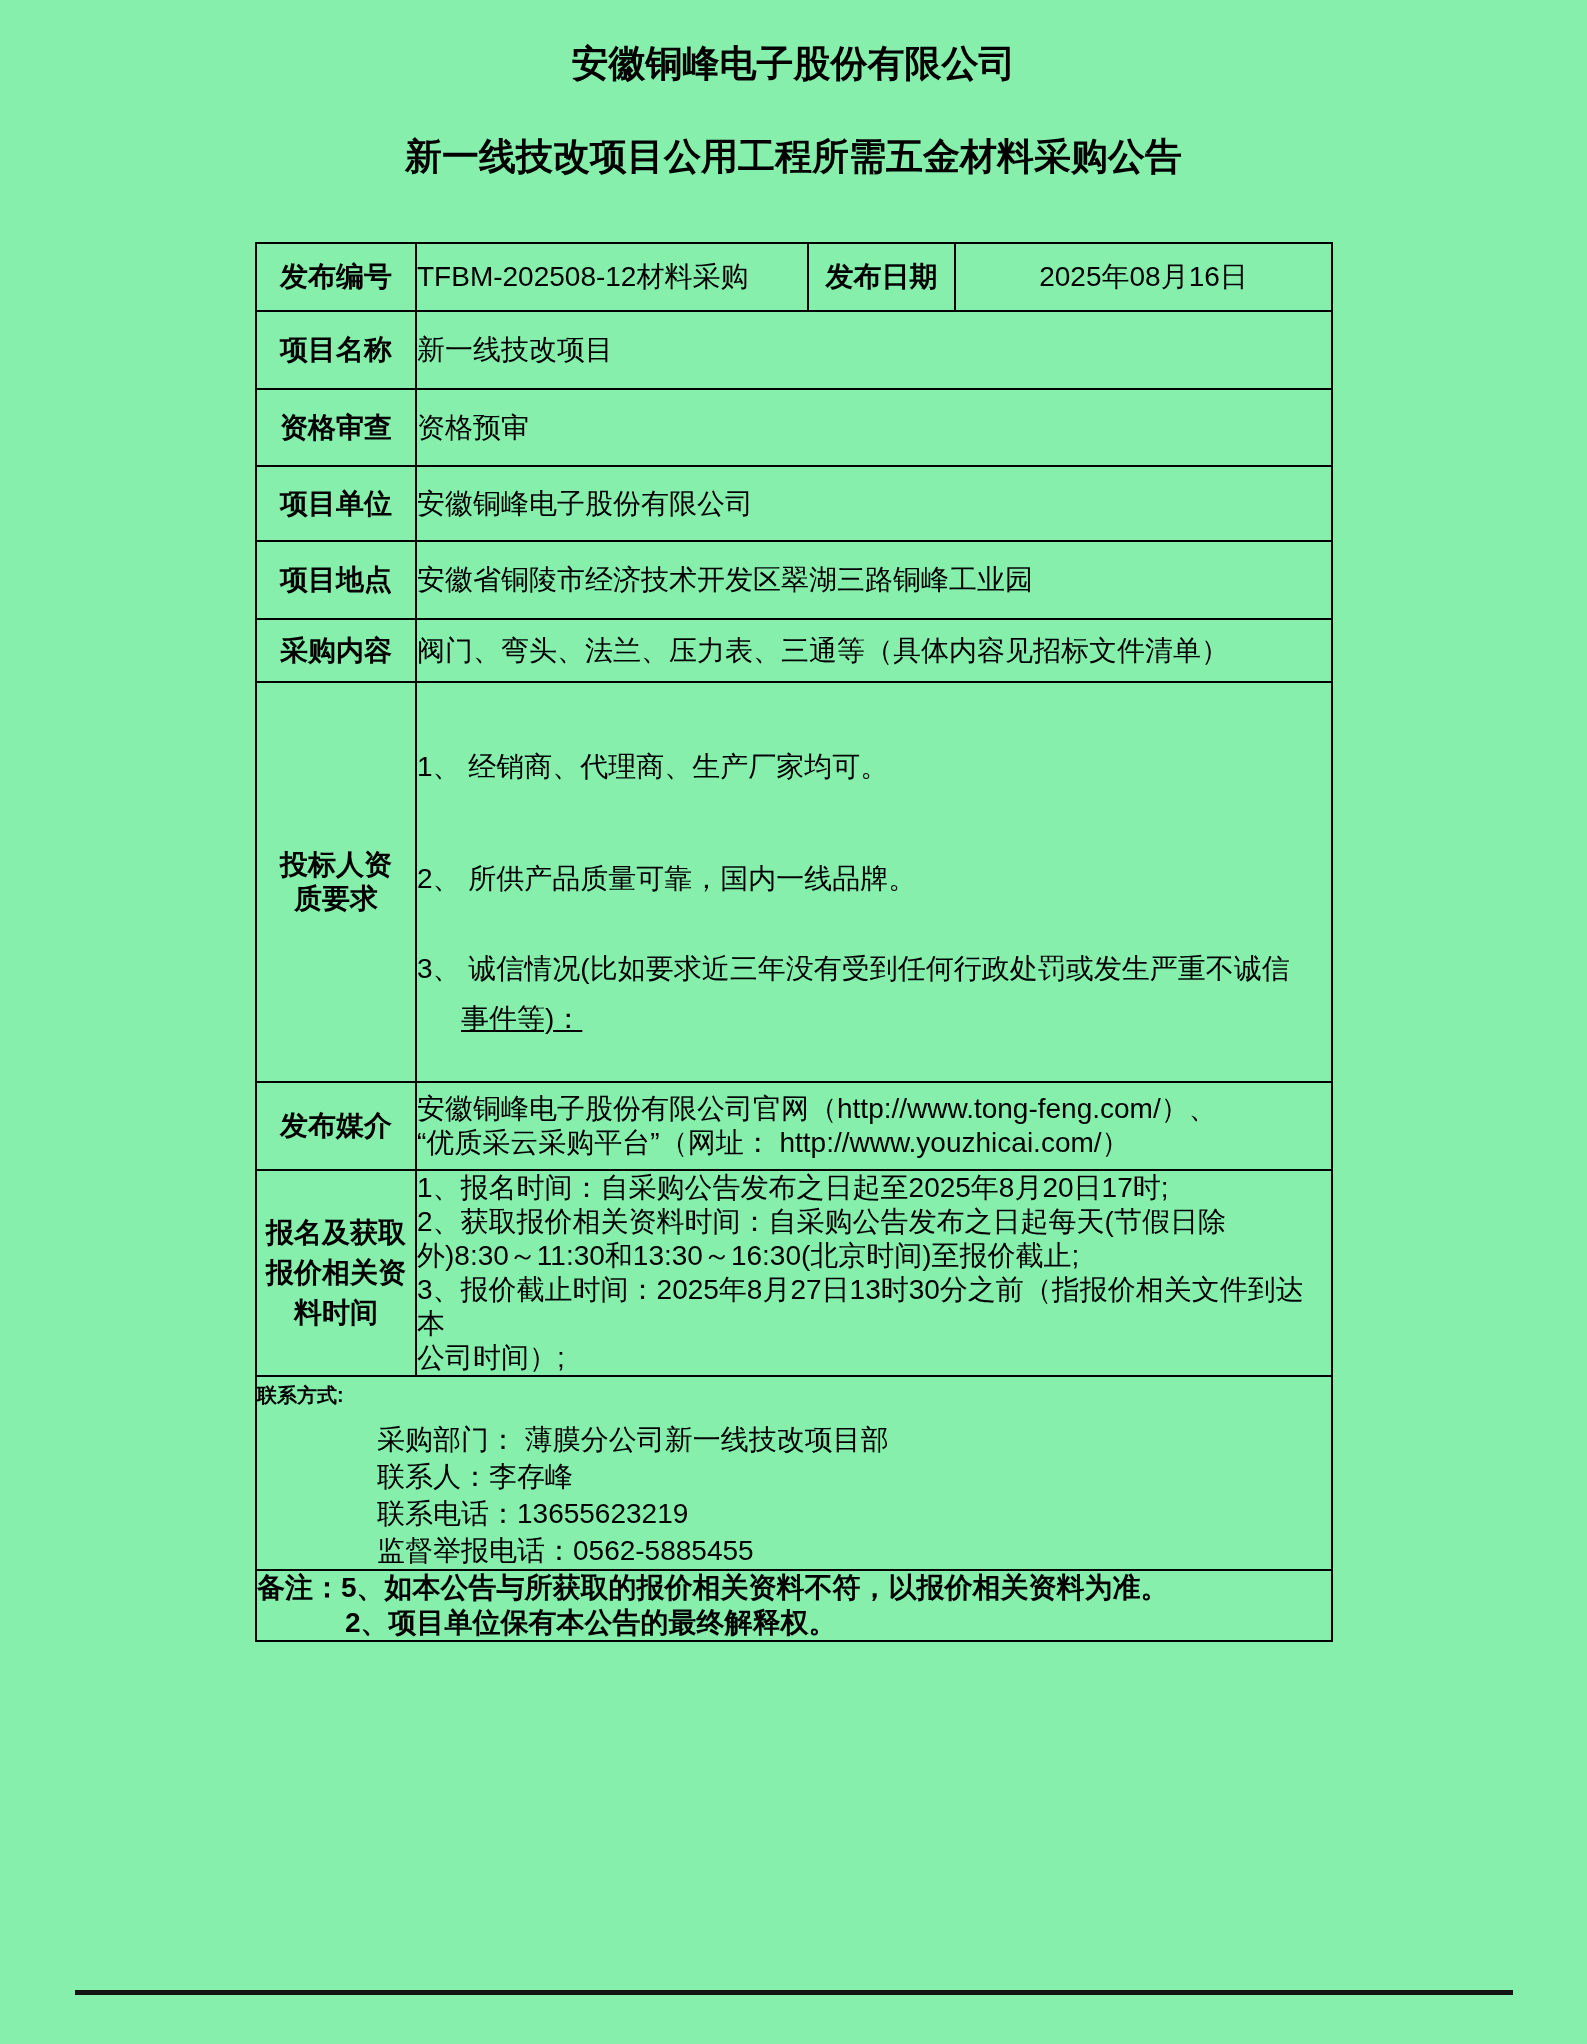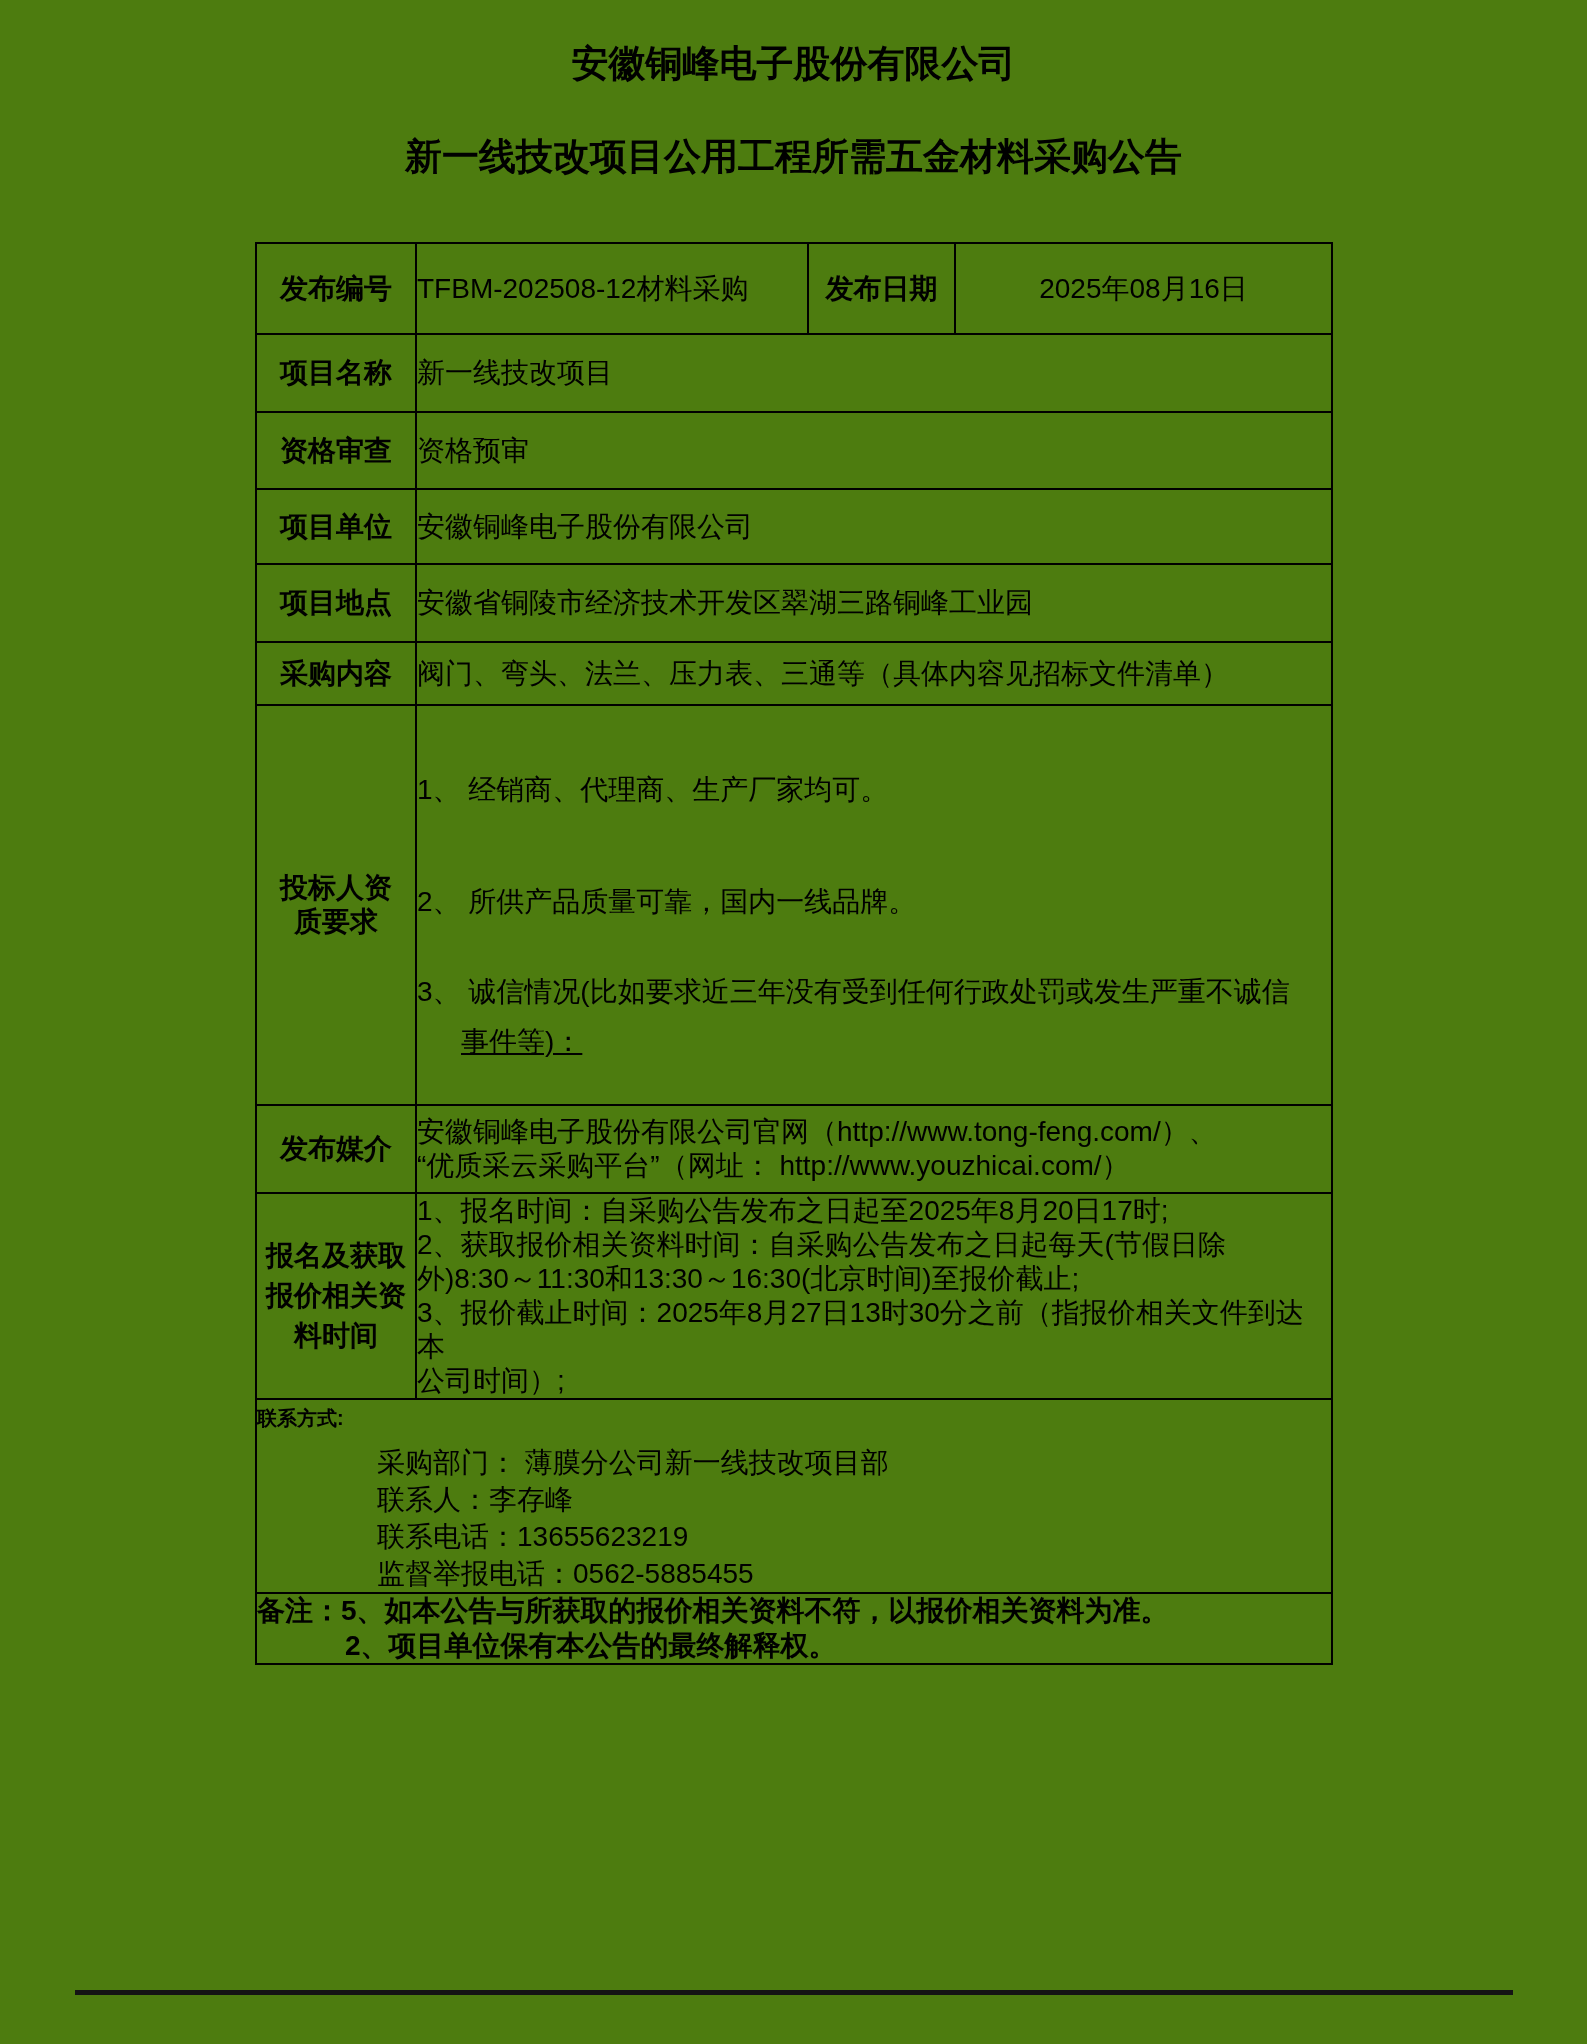--- a/index.html
+++ b/index.html
@@ -1,17 +1,17 @@
 <!DOCTYPE html>
 <html><head>
 <meta charset="utf-8">
 <style>
   html,body { margin:0; padding:0; background:#ffffff; }
   .page {
-    position:relative; width:1587px; height:2044px; background:#4d7c0f;
+    position:relative; width:1587px; height:2044px; background:#86efac;
     font-family:"Liberation Sans", sans-serif; color:#000000; overflow:hidden;
   }
   .title {
     position:absolute; top:42px; left:0; width:100%;
     text-align:center; font-size:37px; font-weight:bold; line-height:44px;
   }
   .subtitle {
     position:absolute; top:135px; left:0; width:100%;
     text-align:center; font-size:37px; font-weight:bold; line-height:44px;
   }
@@ -56,21 +56,21 @@
 
   <table class="doc">
     <colgroup>
       <col style="width:160px">
         <col style="width:392px">
         <col style="width:147px">
         <col style="width:377px">
     </colgroup>
 
     <tbody>
-        <tr style="height:91px">
+        <tr style="height:68px">
       <td class="lbl">发布编号</td>
       <td class="val-big">TFBM-202508-12材料采购</td>
       <td class="lbl">发布日期</td>
       <td class="center">2025年08月16日</td>
     </tr>
 
     <tr style="height:78px">
       <td class="lbl">项目名称</td>
       <td class="val" colspan="3">新一线技改项目</td>
     </tr>

